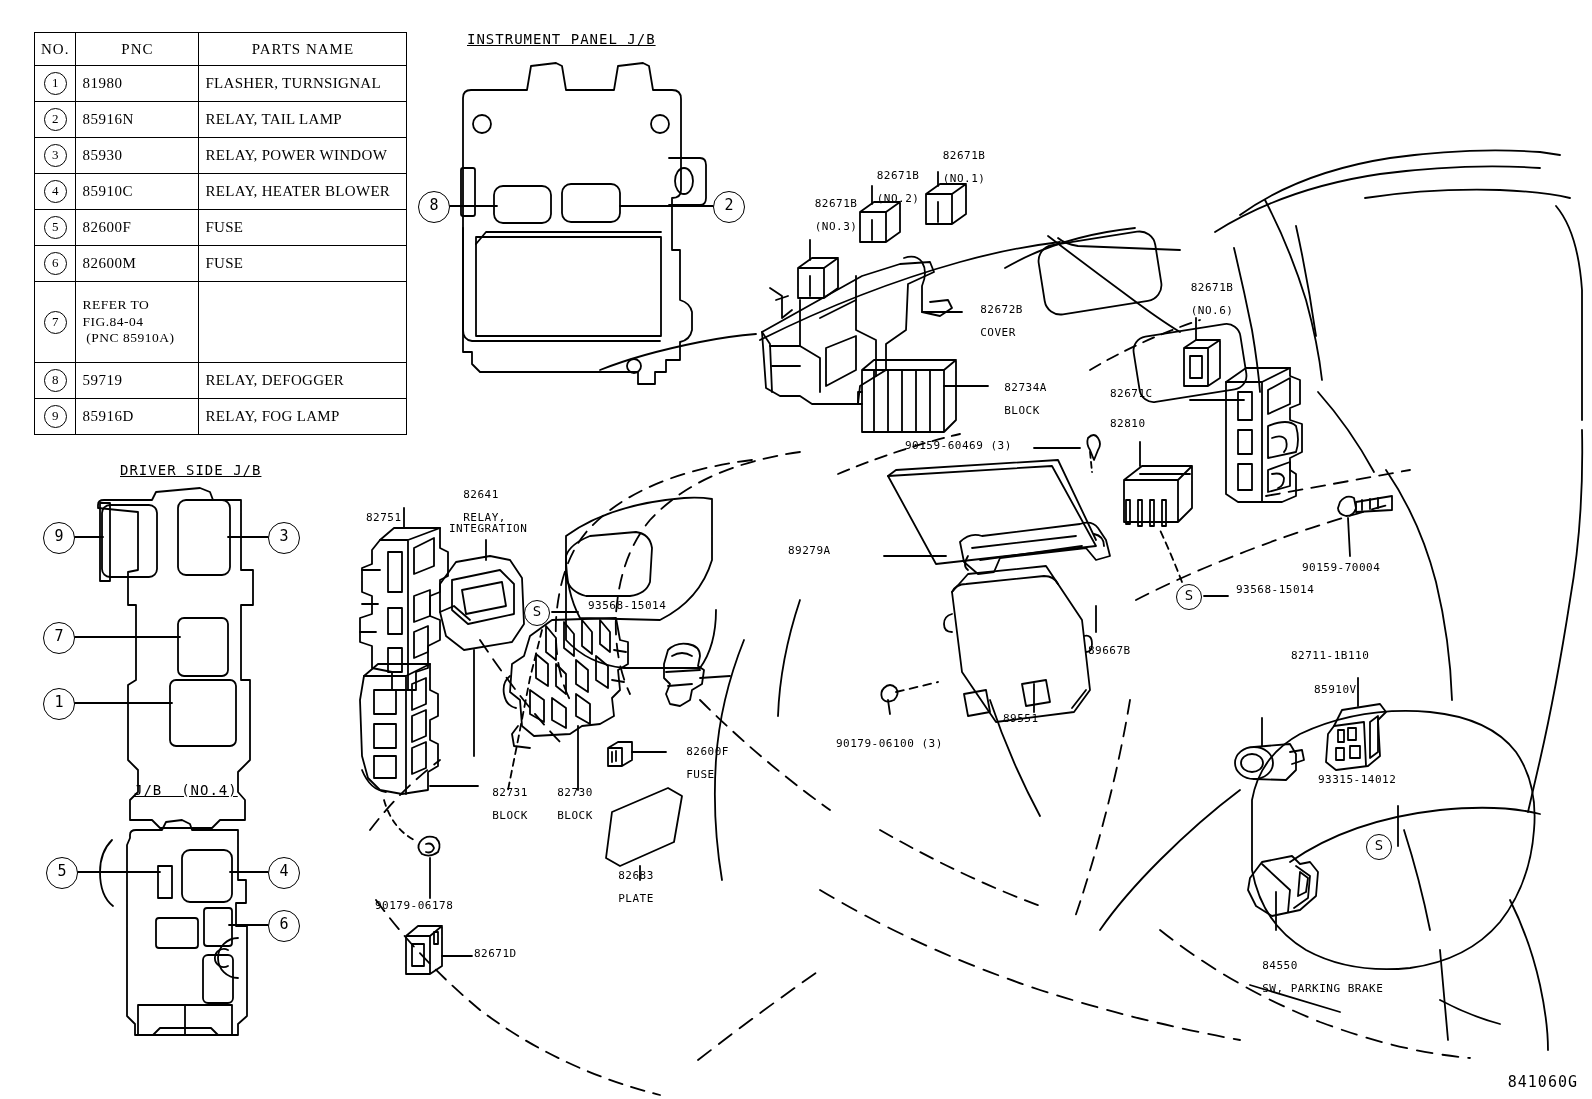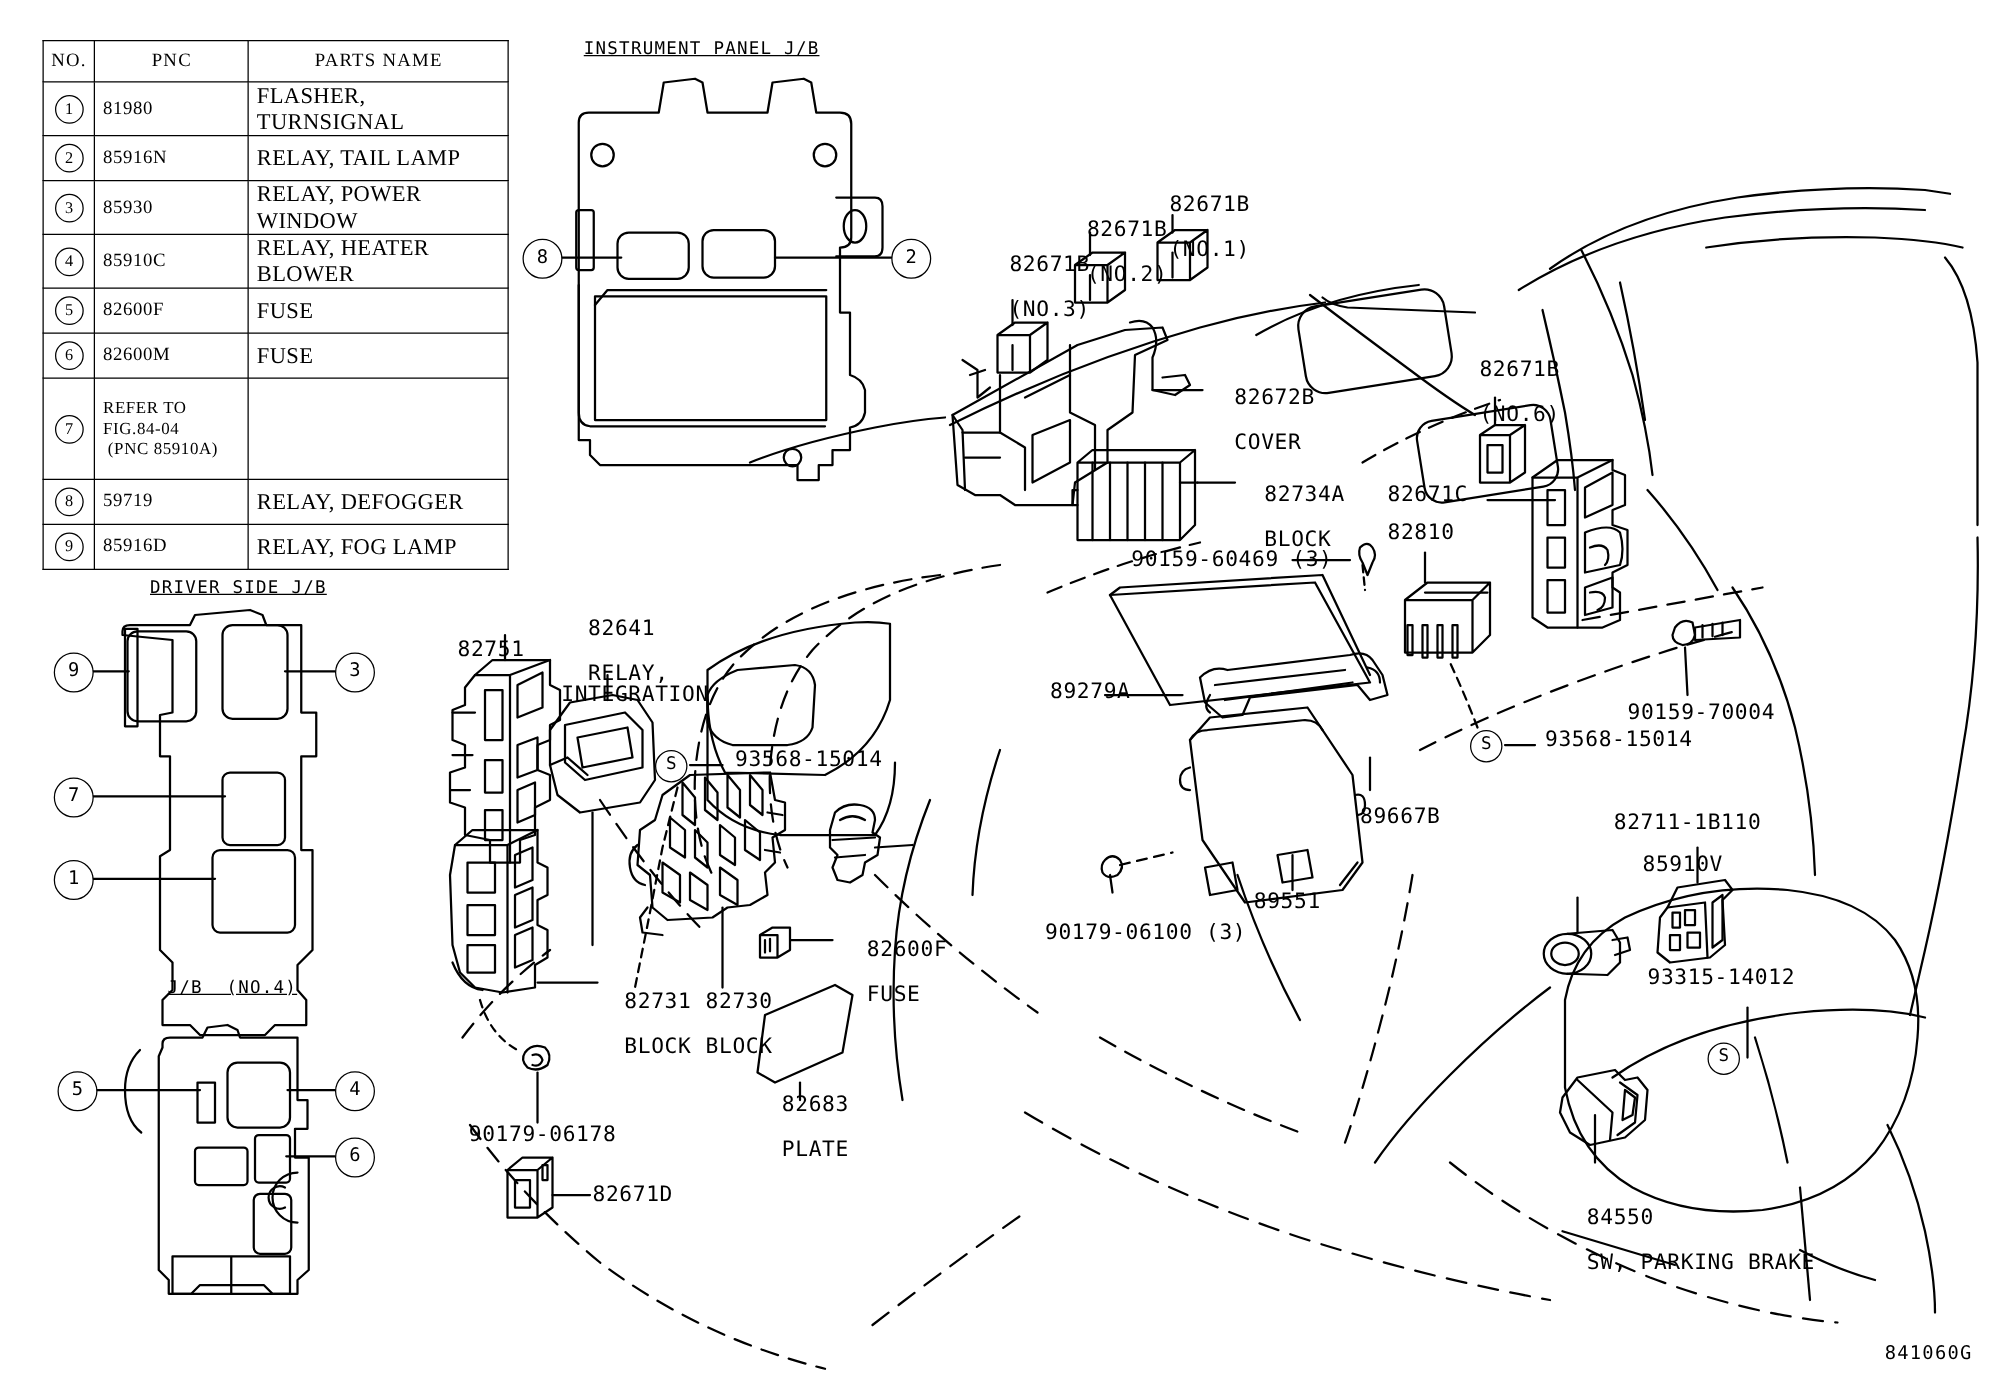--- a/index.html
+++ b/index.html
@@ -1,31 +1,31 @@
 <!DOCTYPE html>
 <html><head>
 <meta charset="utf-8">
 <style>
   html,body{margin:0;padding:0;background:#fff;}
   body{width:1592px;height:1099px;position:relative;overflow:hidden;
        font-family:"DejaVu Sans Mono","Liberation Mono",monospace;color:#000;}
   #root{position:absolute;inset:0;}
   svg{position:absolute;top:0;left:0;width:1592px;height:1099px;}
   .lbl{position:absolute;font-family:"DejaVu Sans Mono","Liberation Mono",monospace;
-       font-size:17px;letter-spacing:.5px;line-height:1.05;white-space:pre;color:#000;}
+       font-size:11px;letter-spacing:.5px;line-height:1.05;white-space:pre;color:#000;}
   .lbl.ctr{text-align:center;transform:translateX(-50%);}
   .ttl{font-size:14px;letter-spacing:1px;text-decoration:underline;white-space:pre;}
   
   #tbl{position:absolute;left:34px;top:32px;border-collapse:collapse;}
   #tbl td,#tbl th{border:1.5px solid #000;font-family:Liberation Serif, serif;
      font-size:15px;font-weight:400;padding:0 6px;height:35px;text-align:left;vertical-align:middle;}
   #tbl th{text-align:center;letter-spacing:1px;height:32px;}
   #tbl td.no{width:26px;padding:0;text-align:center;}
   #tbl td.pnc{width:110px;letter-spacing:.5px;}
-  #tbl td.nm{width:195px;font-size:18px;letter-spacing:.3px;}
+  #tbl td.nm{width:195px;font-size:15px;letter-spacing:.3px;}
   #tbl tr.tall td{height:80px;vertical-align:middle;}
   #tbl td.pnc.multi{font-size:13.5px;line-height:1.25;white-space:pre;}
   .bub{display:inline-block;width:21px;height:21px;border:1.7px solid #000;border-radius:50%;
        line-height:19px;text-align:center;font-size:13px;}
   .cal{position:absolute;width:30px;height:30px;border:1.8px solid #000;border-radius:50%;
        text-align:center;line-height:27px;font-size:15px;background:#fff;
        font-family:"DejaVu Sans Mono","Liberation Mono",monospace;}
   .scal{position:absolute;width:24px;height:24px;border:1.8px solid #000;border-radius:50%;
        text-align:center;line-height:21px;font-size:14px;background:#fff;}
   #figcode{position:absolute;right:14px;bottom:8px;font-size:15px;letter-spacing:1px;}
@@ -492,21 +492,21 @@
 
 <div class="lbl" style="left:1110px;top:388px;">82671C</div>
 <div class="lbl" style="left:1110px;top:418px;">82810</div>
 
 <div class="lbl" style="left:905px;top:440px;">90159-60469 (3)</div>
 <div class="lbl" style="left:1302px;top:562px;">90159-70004</div>
 
 <div class="lbl" style="left:1236px;top:584px;">93568-15014</div>
 <div class="lbl" style="left:588px;top:600px;">93568-15014</div>
 
-<div class="lbl" style="left:840px;top:545px;">89279A</div>
+<div class="lbl" style="left:788px;top:545px;">89279A</div>
 <div class="lbl" style="left:1088px;top:645px;">89667B</div>
 <div class="lbl" style="left:1003px;top:713px;">89551</div>
 <div class="lbl" style="left:836px;top:738px;">90179-06100 (3)</div>
 
 <div class="lbl" style="left:366px;top:480px;margin-top:32px;">82751</div>
 
 <div class="lbl" style="left:449px;top:477px;">
   <span>82641</span><br>
   <span>RELAY,
 INTEGRATION</span>

